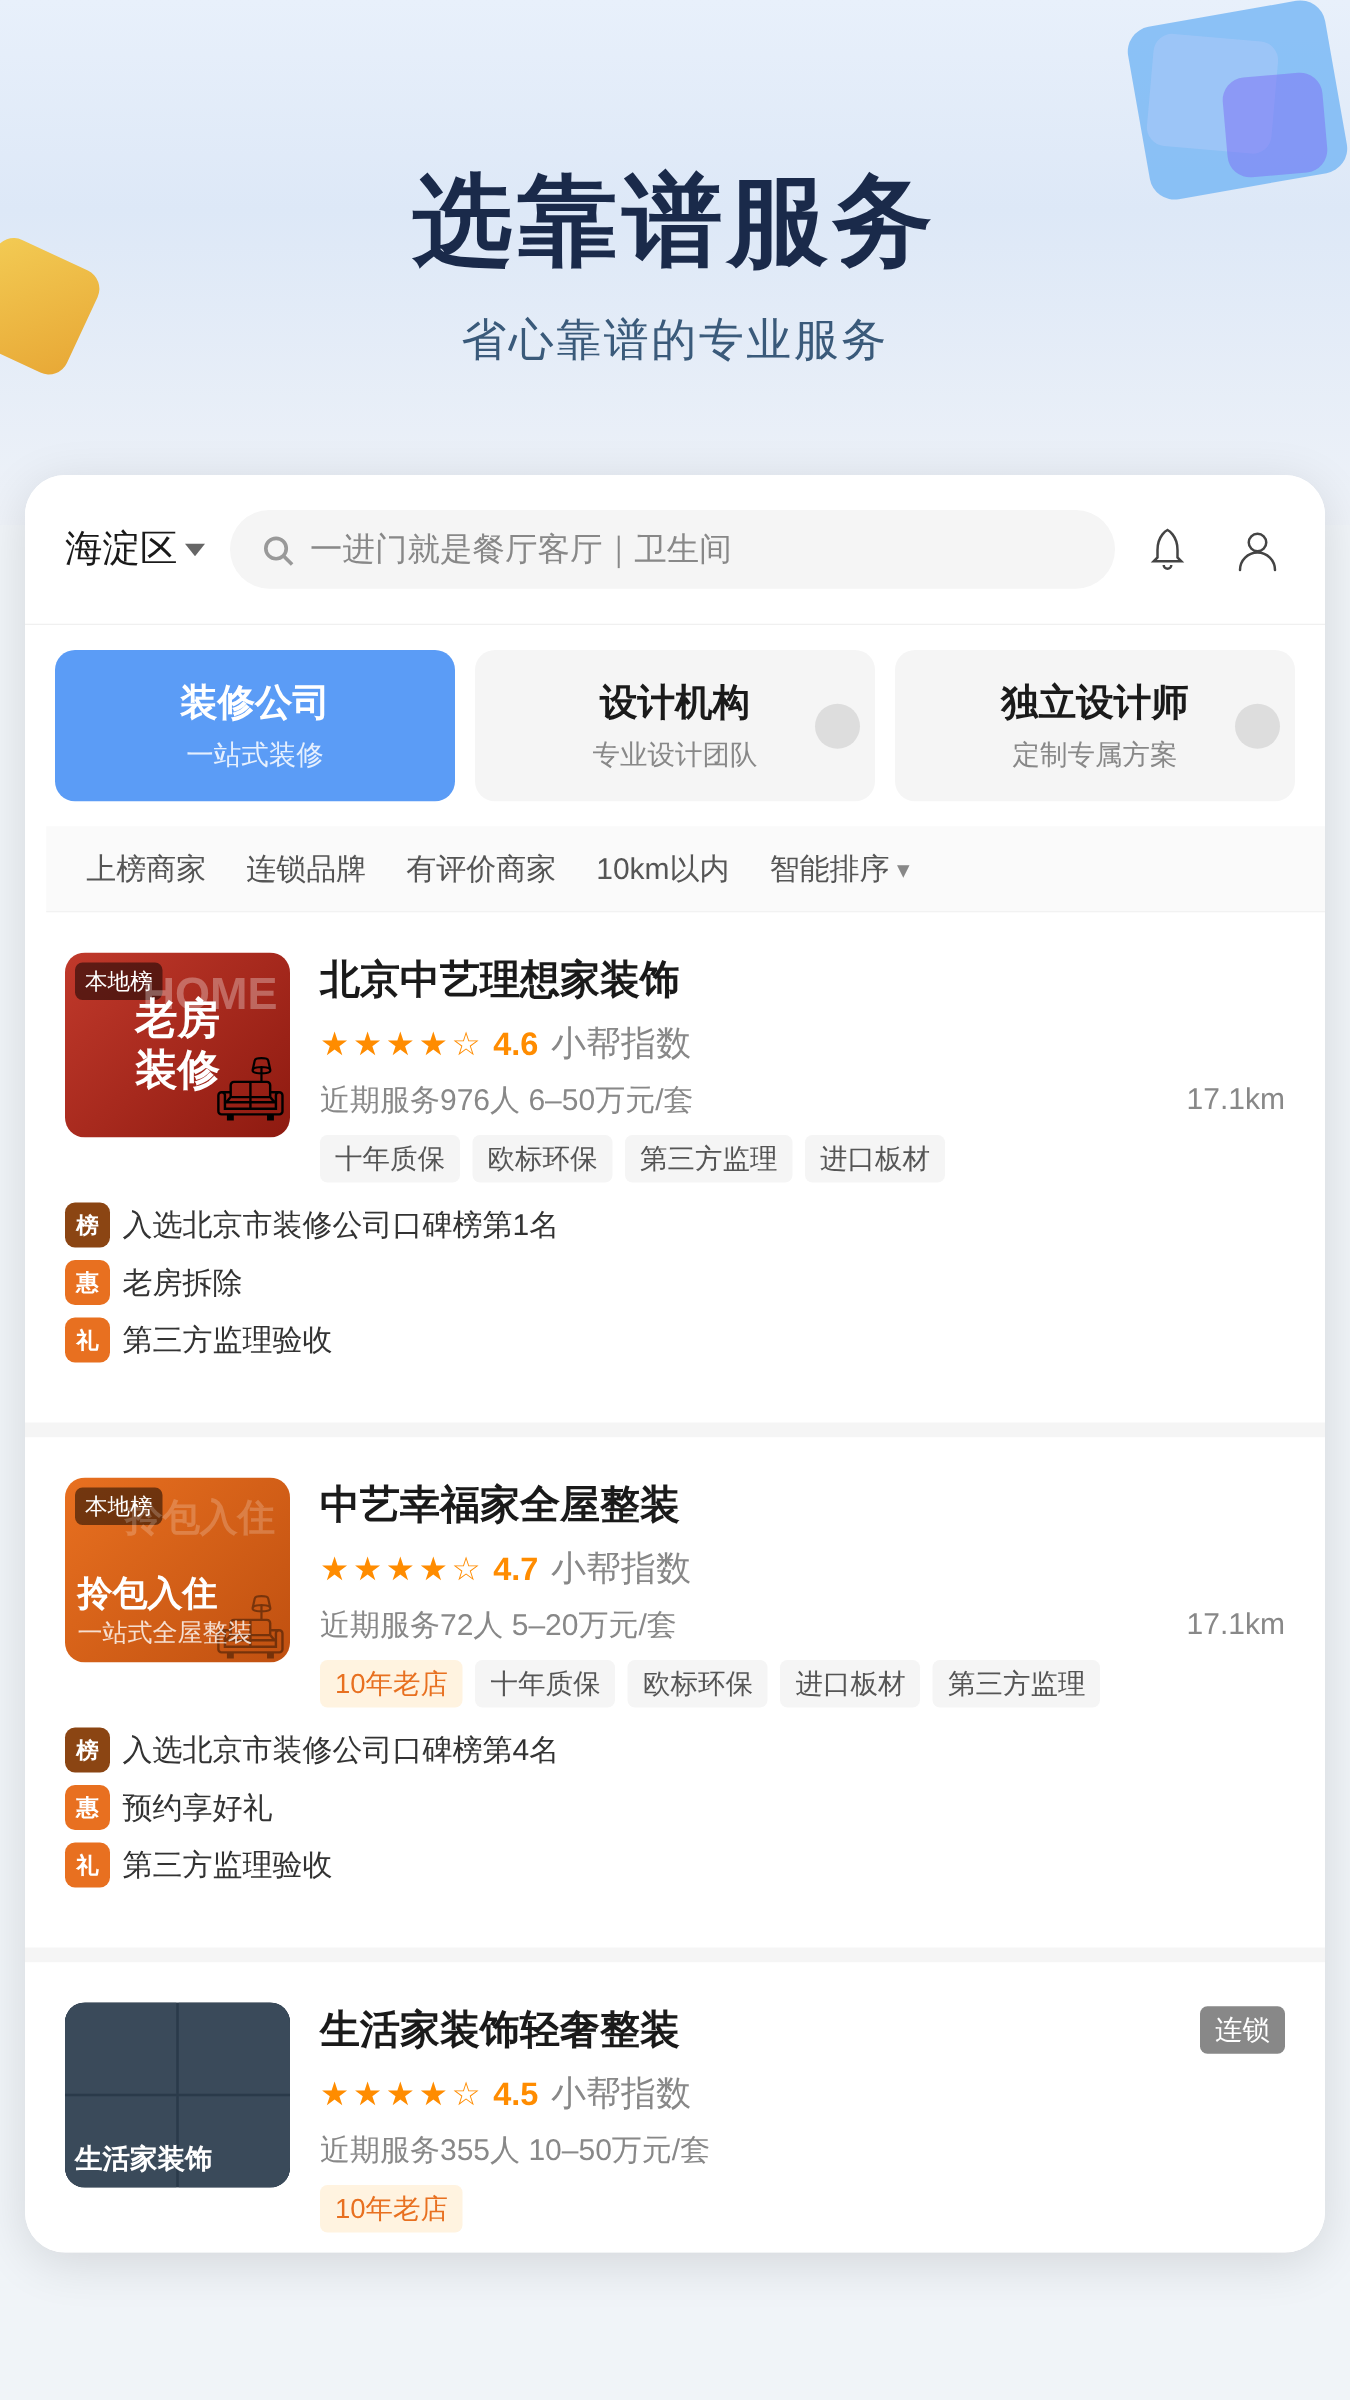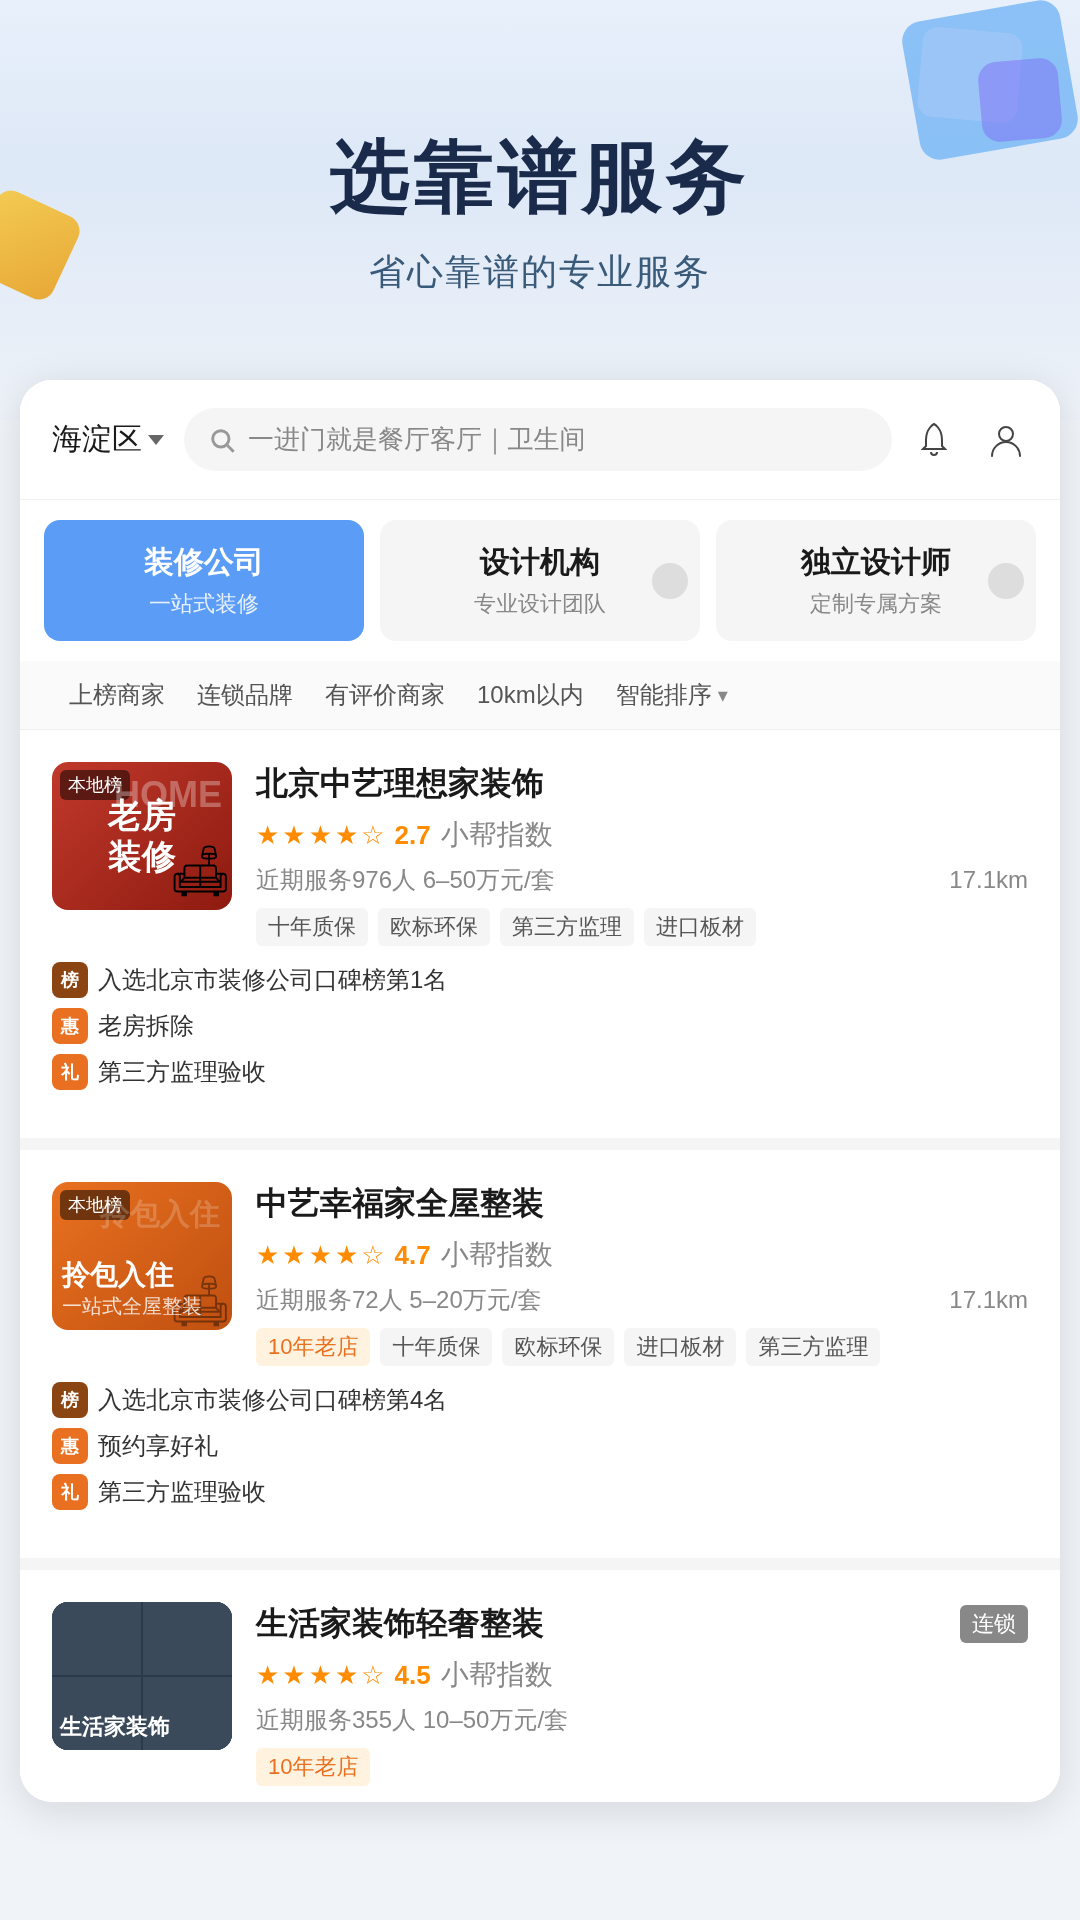--- a/index.html
+++ b/index.html
@@ -221,25 +221,26 @@
       width: 36px;
       height: 36px;
       border-radius: 50%;
       background: #ddd;
     }
 
     
     .filter-bar {
       display: flex;
       align-items: center;
-      padding: 18px 49px;
+      padding: 18px 32px;
       background: #fafafa;
       gap: 32px;
       border-bottom: 1px solid #efefef;
       overflow-x: auto;
+      margin-left: 17px;
     }
     .filter-tag {
       font-size: 24px;
       color: #555;
       white-space: nowrap;
       cursor: pointer;
     }
     .filter-sort {
       display: flex;
       align-items: center;
@@ -539,21 +540,21 @@
     <div class="listing-info">
       <div class="listing-name">北京中艺理想家装饰</div>
       <div class="rating-row">
         <div class="stars">
           <span class="star">★</span>
           <span class="star">★</span>
           <span class="star">★</span>
           <span class="star">★</span>
           <span class="star">☆</span>
         </div>
-        <span class="rating-score">2.7</span>
+        <span class="rating-score">4.6</span>
         <span class="rating-label">小帮指数</span>
       </div>
       <div class="service-info">
         <span class="service-text">近期服务976人 6–50万元/套</span>
         <span class="distance">17.1km</span>
       </div>
       <div class="tags-row">
         <span class="tag">十年质保</span>
         <span class="tag">欧标环保</span>
         <span class="tag">第三方监理</span>

